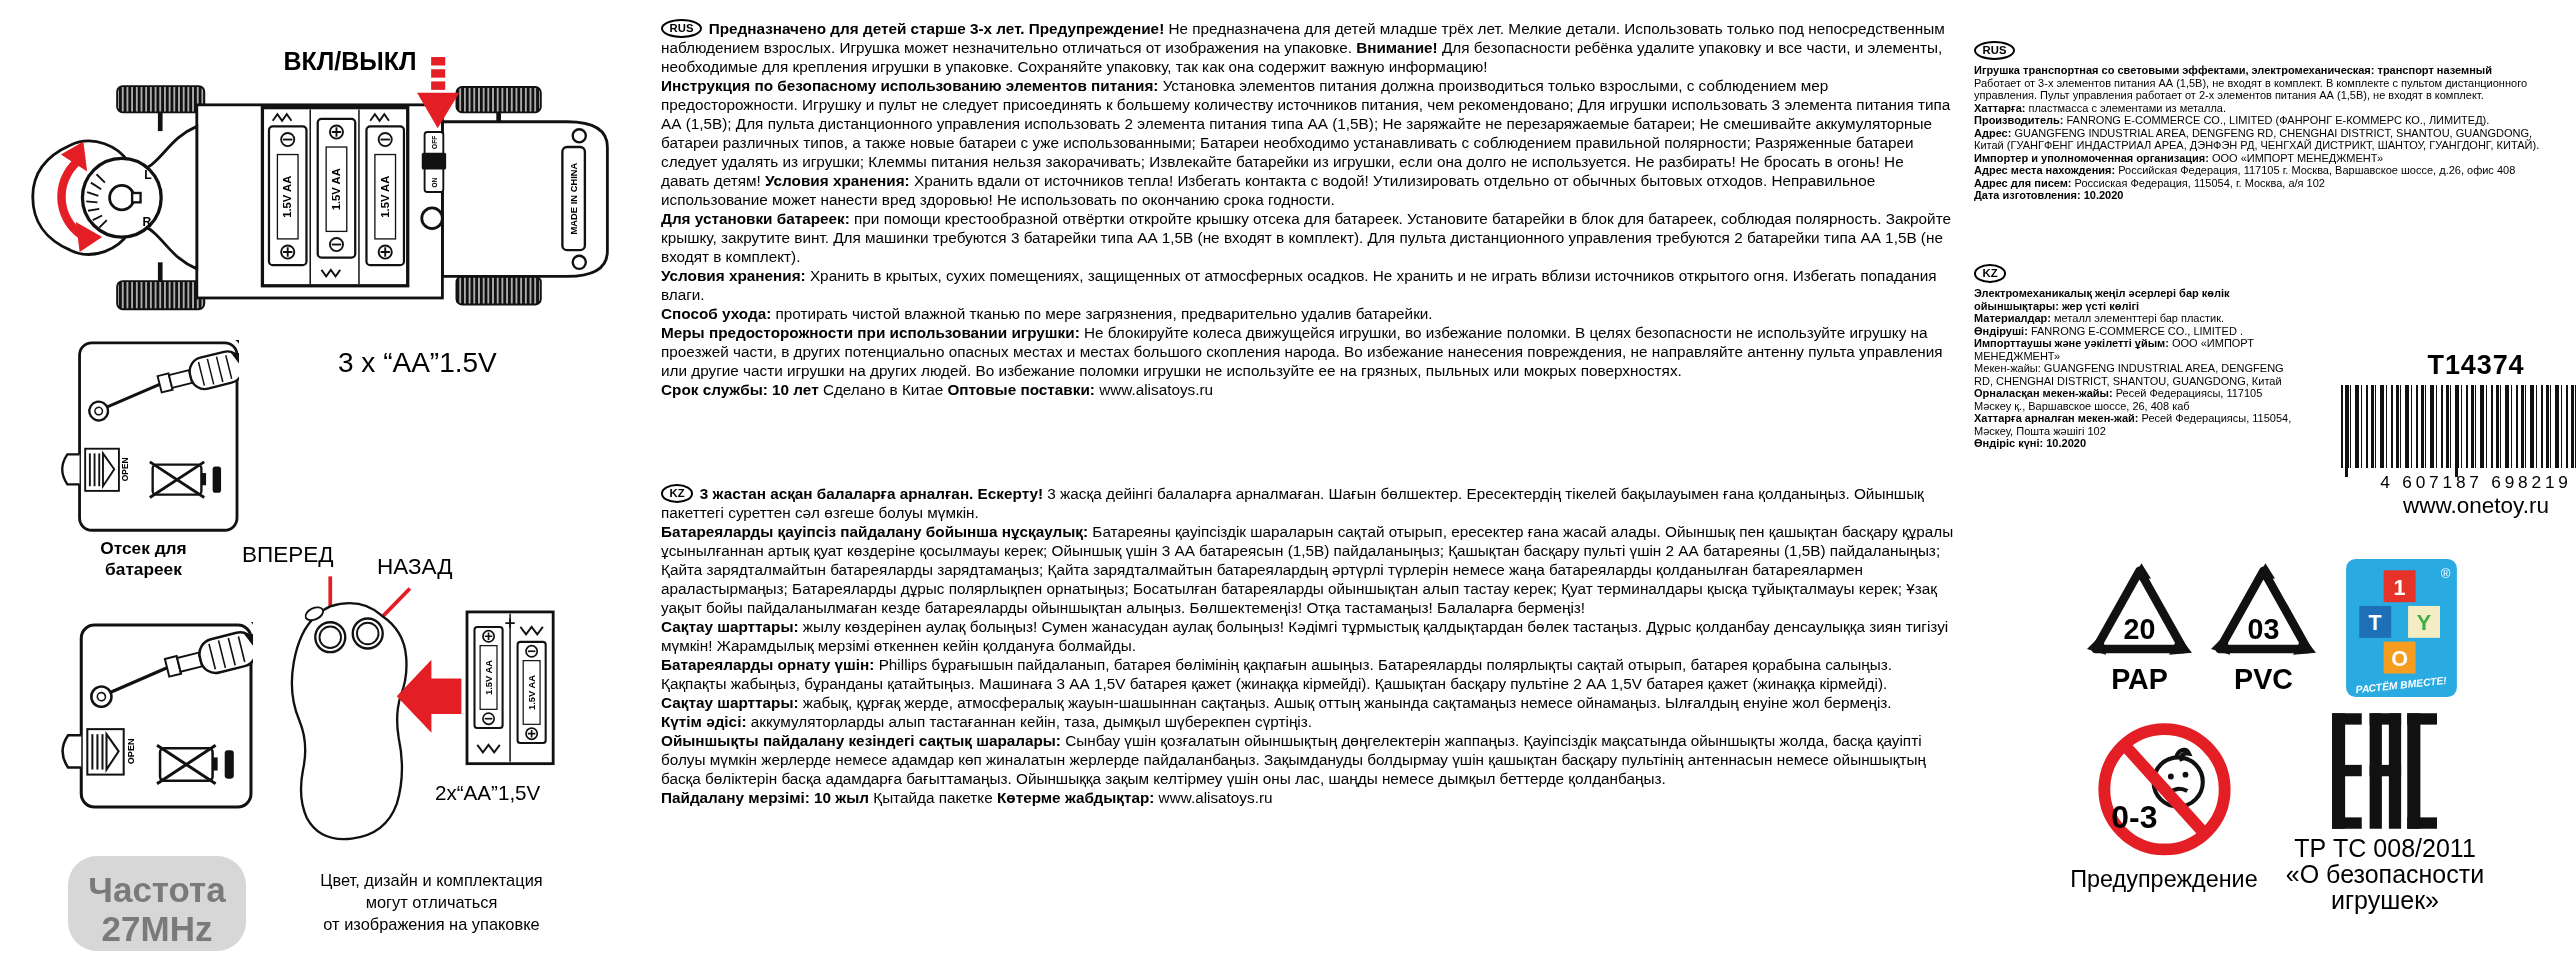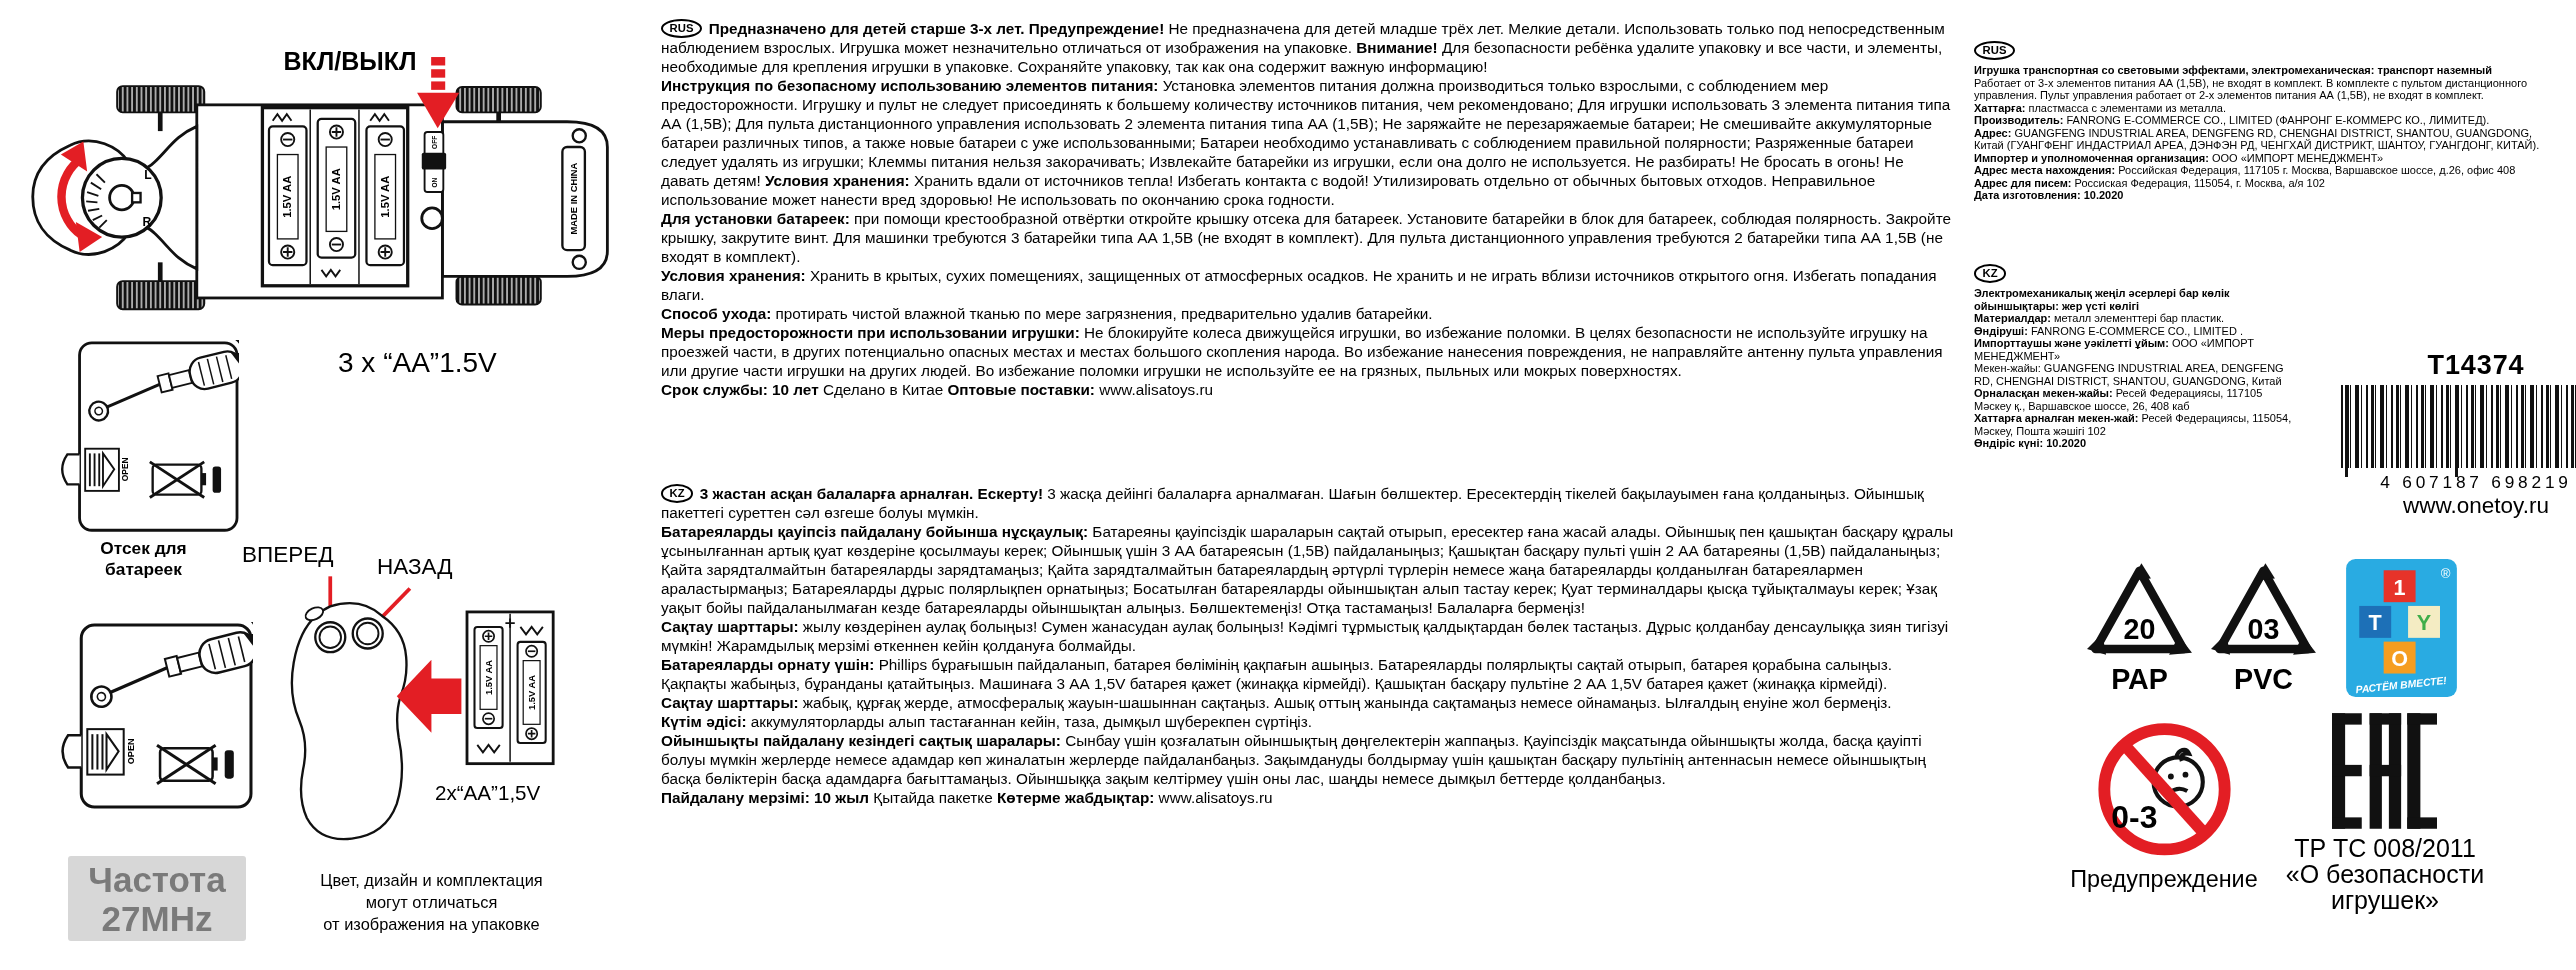--- a/index.html
+++ b/index.html
@@ -9,22 +9,22 @@
   .b{font-weight:bold;}
   .para{margin:0;}
   .center-text{font-size:15.3px;line-height:19px;text-align:left;}
   .right-text{font-size:11px;line-height:12.5px;}
   .lang-badge{display:inline-block;border:2.3px solid #000;border-radius:50%;
               font-weight:bold;font-size:11.3px;line-height:13px;padding:0.9px 6.6px;}
   .center-badge{float:left;margin:0 6.6px 0 0;}
   .badge-row{margin-bottom:4.7px;}
   .kz-spacer{float:right;width:240px;height:169px;margin-top:83px;}
   .caption{text-align:center;}
-  .freq-badge{background:#d7d7d7;border-radius:3px;color:#7a7a7a;font-weight:bold;
-              font-size:35px;line-height:39px;text-align:center;padding-top:4px;}
+  .freq-badge{background:#d7d7d7;border-radius:29px;color:#7a7a7a;font-weight:bold;
+              font-size:35px;line-height:39px;text-align:center;padding-top:14px;}
   .disclaimer{font-size:16.4px;line-height:22px;text-align:center;white-space:pre-line;}
   .sku{font-weight:bold;font-size:27px;text-align:center;letter-spacing:0.9px;}
   .bars{position:relative;height:83px;
         background:repeating-linear-gradient(90deg,#111 0 1.9px,#fff 1.9px 4.7px,#111 4.7px 8.4px,#fff 8.4px 9.4px,#111 9.4px 10.3px,#fff 10.3px 14px,#111 14px 18px,#fff 18px 19.7px,#111 19.7px 20.6px,#fff 20.6px 25px);}
   .guard{position:absolute;top:0;width:2.8px;height:92px;background:#111;}
   .digits{font-size:17.3px;letter-spacing:3.8px;text-align:center;white-space:nowrap;}
   .site{font-size:22.5px;text-align:center;}
   .age-caption{font-size:23.4px;text-align:center;}
   .trts{font-size:25px;line-height:26px;text-align:center;white-space:pre-line;}
   .big-label{font-weight:bold;font-size:25px;text-align:center;white-space:nowrap;}

